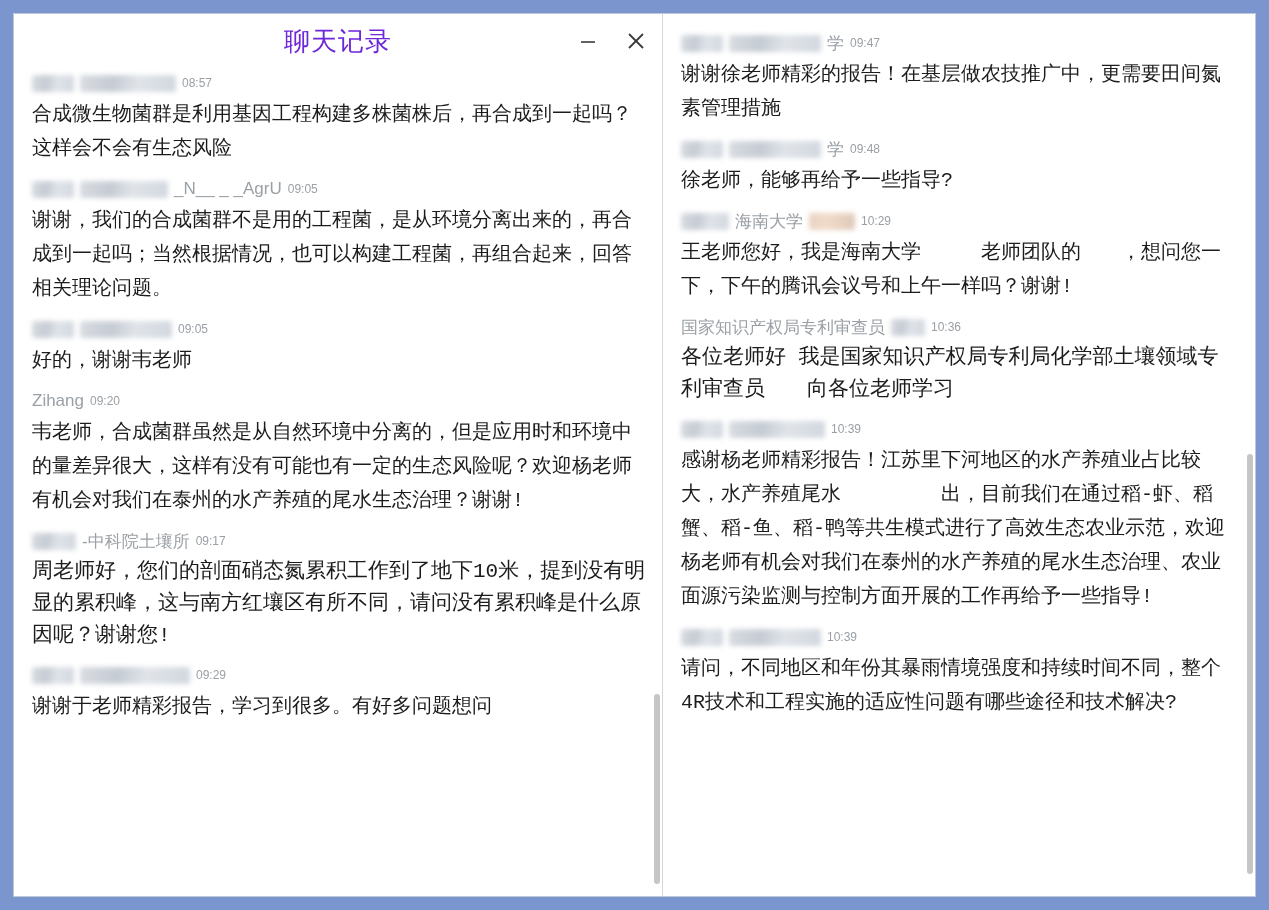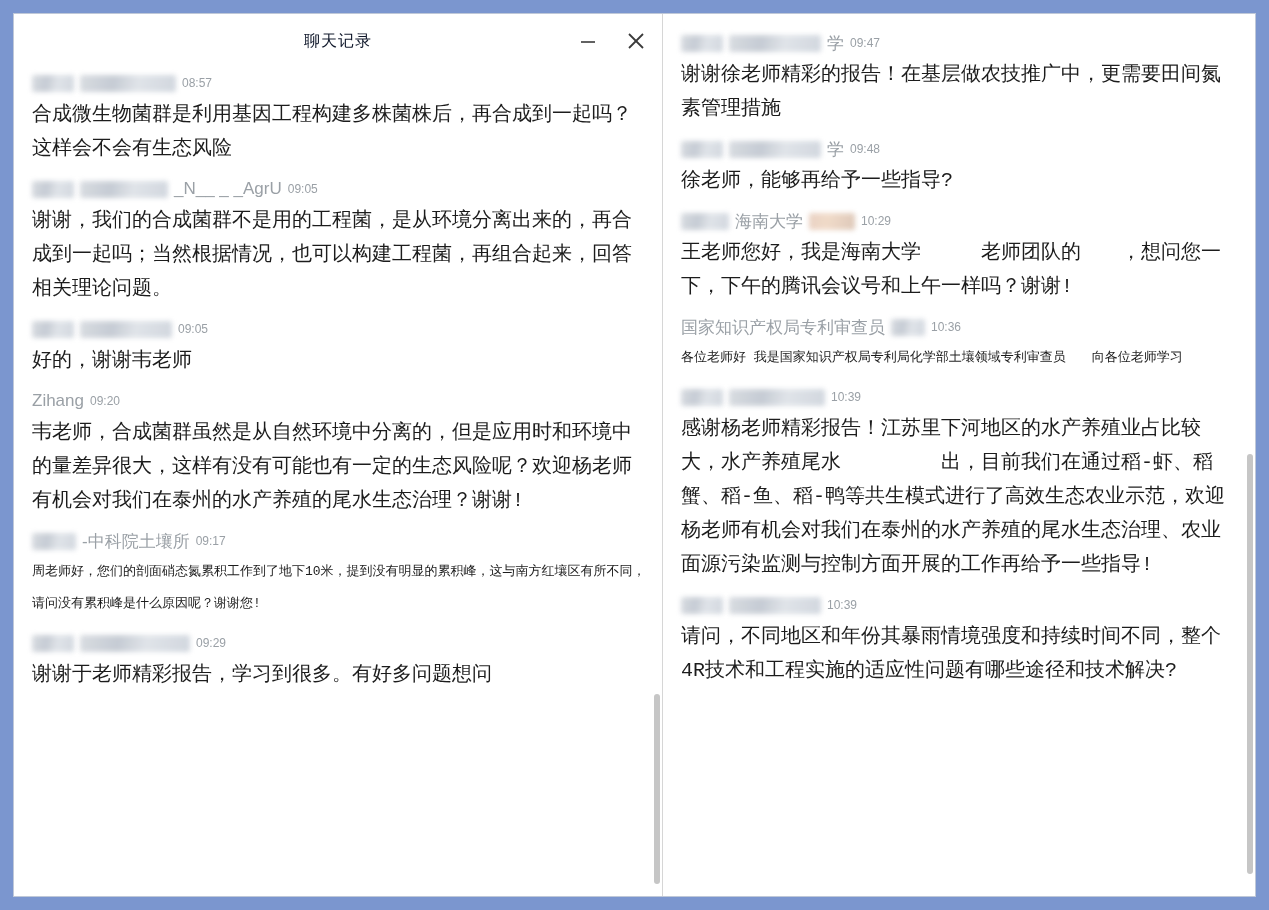--- a/index.html
+++ b/index.html
@@ -38,22 +38,22 @@
     width: 592px;
   }
   .titlebar {
     position: relative;
     height: 54px;
     display: flex;
     align-items: center;
     justify-content: center;
   }
   .title-text {
-    font-size: 16px;
-    color: #0f172a;
+    font-size: 26px;
+    color: #6d28d9;
     letter-spacing: 1px;
   }
   .win-controls {
     position: absolute;
     right: 10px;
     top: 0;
     height: 54px;
     display: flex;
     align-items: center;
     gap: 16px;
@@ -107,21 +107,21 @@
   .blur.warm {
     background: linear-gradient(100deg, #e8cfc0, #f0d9c6 40%, #dcc6b6);
   }
   .body {
     font-size: 20px;
     line-height: 34px;
     color: #1c1c1c;
     word-break: break-word;
     font-family: Liberation Mono, monospace;
   }
-  .body.small { font-size: 13px; line-height: 32px; }
+  .body.small { font-size: 21px; line-height: 32px; }
   .scrollbar {
     position: absolute;
     right: 2px;
     width: 6px;
     background: #c6c6c6;
     border-radius: 3px;
   }
 </style>
 </head>
 <body>

